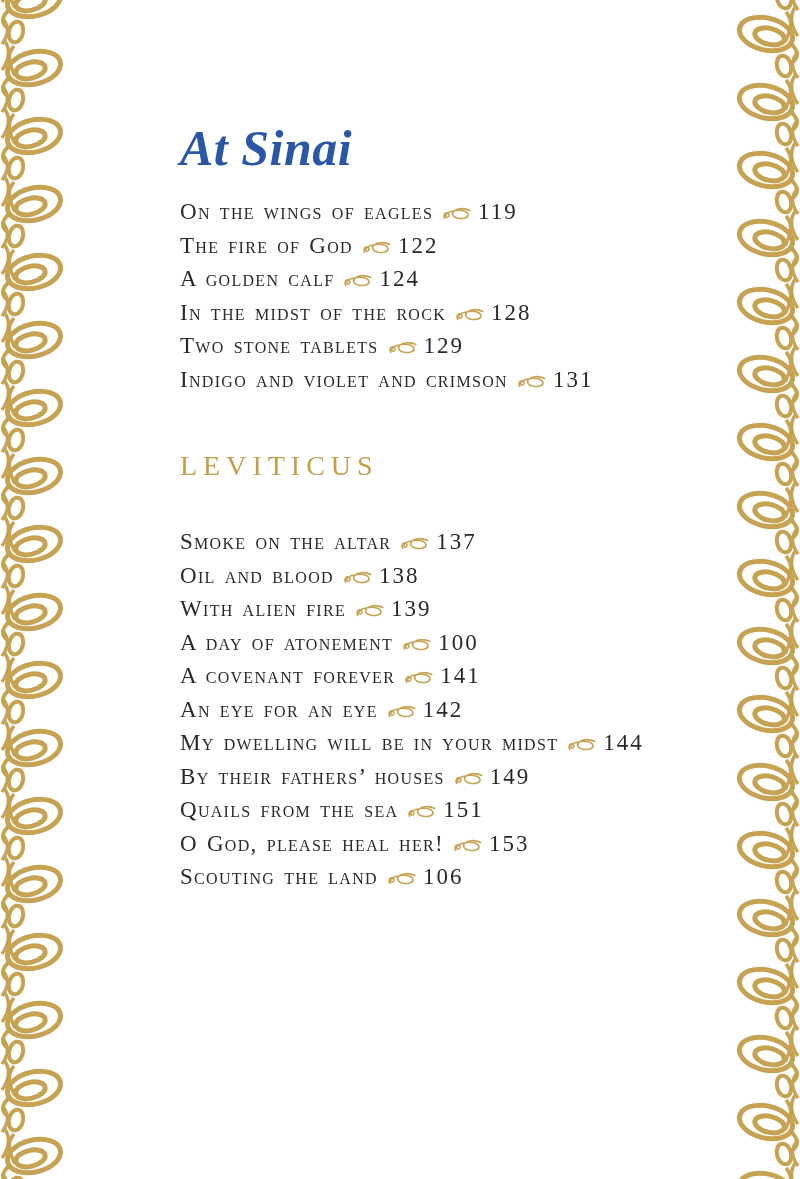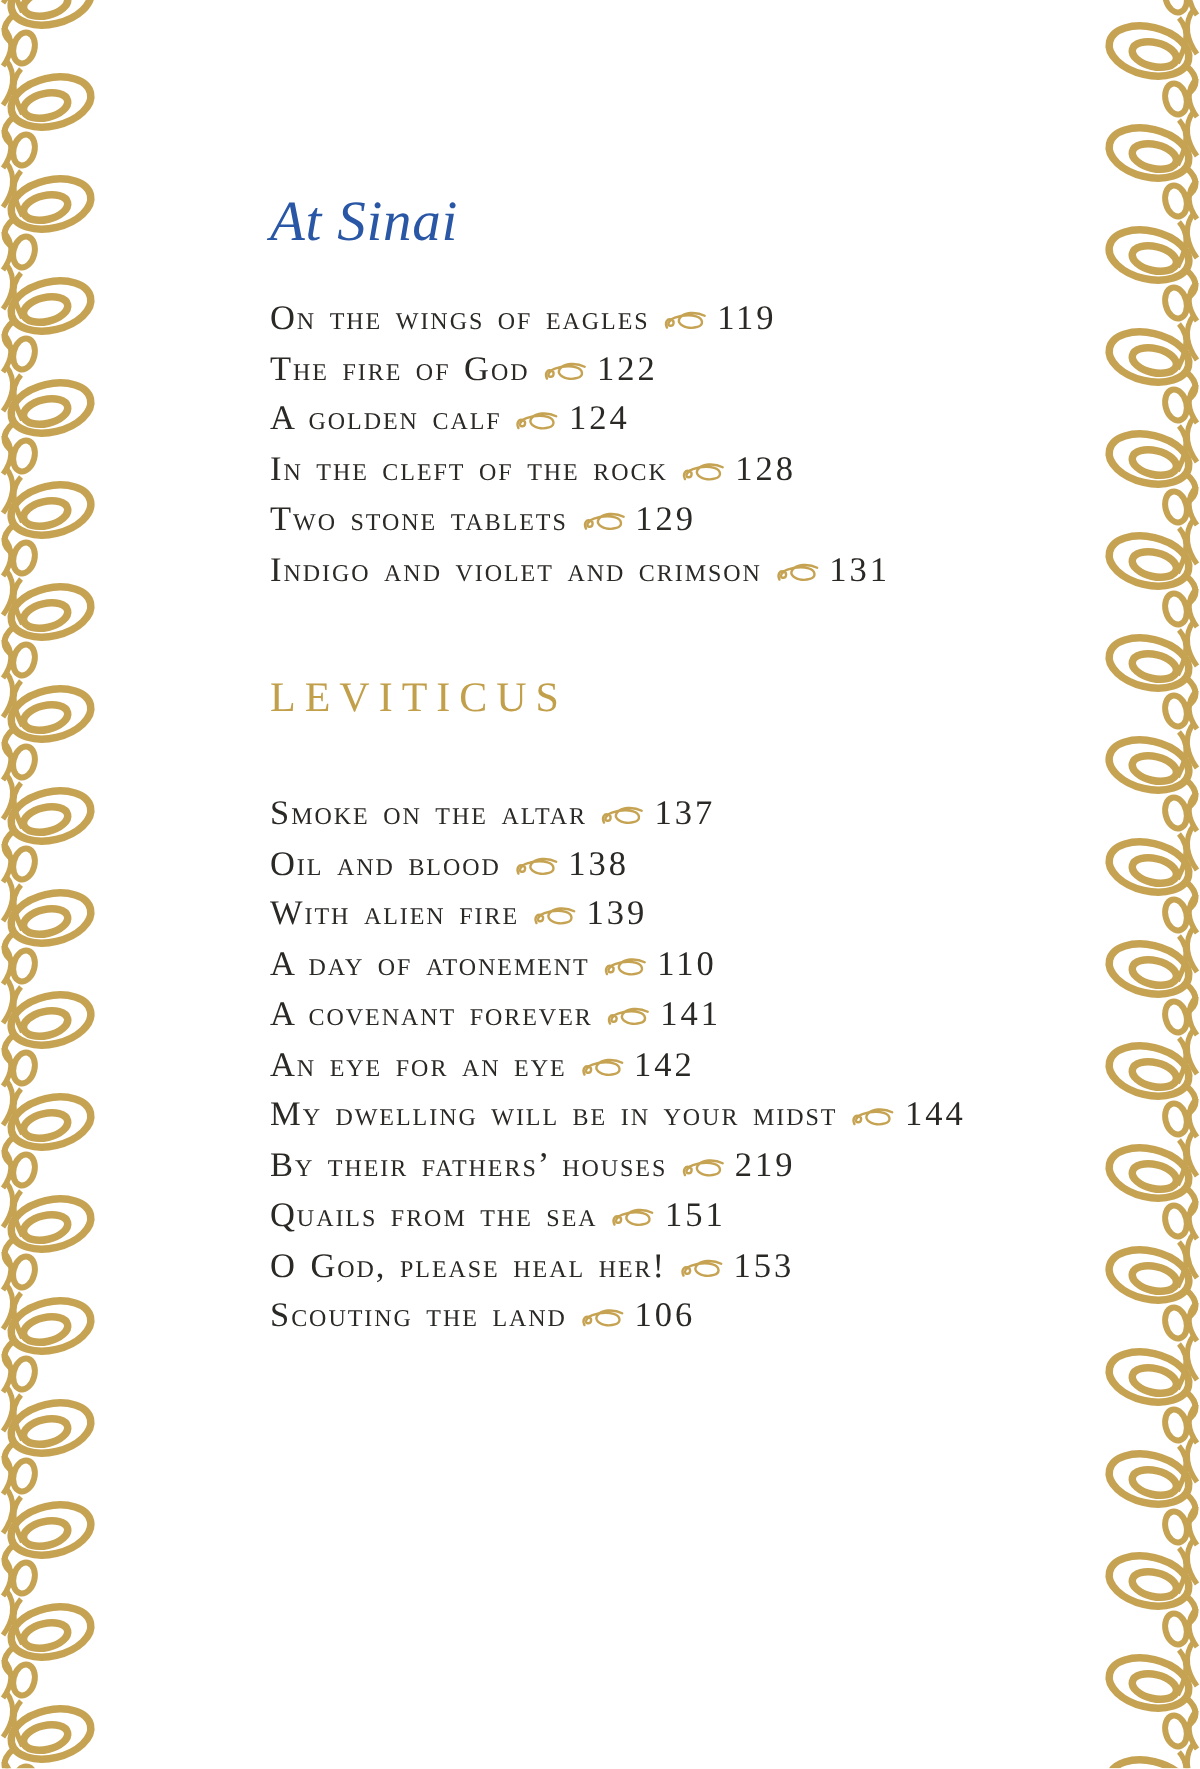--- a/index.html
+++ b/index.html
@@ -22,22 +22,22 @@
   .border.left{left:0;}
   .border.right{right:0;}
   .content{
     position:absolute;
     left:180px;top:128px;
     width:460px;
   }
   .script-title{
     margin:0 0 27px 0;
     font-style:italic;
-    font-weight:normal;
-    font-size:38px;
+    font-weight:bold;
+    font-size:50px;
     line-height:40px;
     letter-spacing:0.5px;
     color:var(--blue);
   }
   .entries{list-style:none;margin:0;padding:0;}
   .entry{
     line-height:33.5px;
     font-size:23px;
     font-variant:small-caps;
     letter-spacing:1.3px;
@@ -139,21 +139,21 @@
     <ul class="entries">
       <li class="entry"><span class="t">On the wings of eagles</span><svg class="orn" viewBox="0 0 34 18" aria-hidden="true">
             <use href="#ornglyph"></use>
           </svg><span class="pn">119</span></li>
       <li class="entry"><span class="t">The fire of God</span><svg class="orn" viewBox="0 0 34 18" aria-hidden="true">
             <use href="#ornglyph"></use>
           </svg><span class="pn">122</span></li>
       <li class="entry"><span class="t">A golden calf</span><svg class="orn" viewBox="0 0 34 18" aria-hidden="true">
             <use href="#ornglyph"></use>
           </svg><span class="pn">124</span></li>
-      <li class="entry"><span class="t">In the cleft of the rock</span><svg class="orn" viewBox="0 0 34 18" aria-hidden="true">
+      <li class="entry"><span class="t">In the midst of the rock</span><svg class="orn" viewBox="0 0 34 18" aria-hidden="true">
             <use href="#ornglyph"></use>
           </svg><span class="pn">128</span></li>
       <li class="entry"><span class="t">Two stone tablets</span><svg class="orn" viewBox="0 0 34 18" aria-hidden="true">
             <use href="#ornglyph"></use>
           </svg><span class="pn">129</span></li>
       <li class="entry"><span class="t">Indigo and violet and crimson</span><svg class="orn" viewBox="0 0 34 18" aria-hidden="true">
             <use href="#ornglyph"></use>
           </svg><span class="pn">131</span></li>
     </ul>
 
@@ -164,37 +164,37 @@
             <use href="#ornglyph"></use>
           </svg><span class="pn">137</span></li>
       <li class="entry"><span class="t">Oil and blood</span><svg class="orn" viewBox="0 0 34 18" aria-hidden="true">
             <use href="#ornglyph"></use>
           </svg><span class="pn">138</span></li>
       <li class="entry"><span class="t">With alien fire</span><svg class="orn" viewBox="0 0 34 18" aria-hidden="true">
             <use href="#ornglyph"></use>
           </svg><span class="pn">139</span></li>
       <li class="entry"><span class="t">A day of atonement</span><svg class="orn" viewBox="0 0 34 18" aria-hidden="true">
             <use href="#ornglyph"></use>
-          </svg><span class="pn">110</span></li>
+          </svg><span class="pn">100</span></li>
       <li class="entry"><span class="t">A covenant forever</span><svg class="orn" viewBox="0 0 34 18" aria-hidden="true">
             <use href="#ornglyph"></use>
           </svg><span class="pn">141</span></li>
       <li class="entry"><span class="t">An eye for an eye</span><svg class="orn" viewBox="0 0 34 18" aria-hidden="true">
             <use href="#ornglyph"></use>
           </svg><span class="pn">142</span></li>
       <li class="entry"><span class="t">My dwelling will be in your midst</span><svg class="orn" viewBox="0 0 34 18" aria-hidden="true">
             <use href="#ornglyph"></use>
           </svg><span class="pn">144</span></li>
     </ul>
 
 
     <ul class="entries">
       <li class="entry"><span class="t">By their fathers’ houses</span><svg class="orn" viewBox="0 0 34 18" aria-hidden="true">
             <use href="#ornglyph"></use>
-          </svg><span class="pn">219</span></li>
+          </svg><span class="pn">149</span></li>
       <li class="entry"><span class="t">Quails from the sea</span><svg class="orn" viewBox="0 0 34 18" aria-hidden="true">
             <use href="#ornglyph"></use>
           </svg><span class="pn">151</span></li>
       <li class="entry"><span class="t">O God, please heal her!</span><svg class="orn" viewBox="0 0 34 18" aria-hidden="true">
             <use href="#ornglyph"></use>
           </svg><span class="pn">153</span></li>
       <li class="entry"><span class="t">Scouting the land</span><svg class="orn" viewBox="0 0 34 18" aria-hidden="true">
             <use href="#ornglyph"></use>
           </svg><span class="pn">106</span></li>
     </ul>

